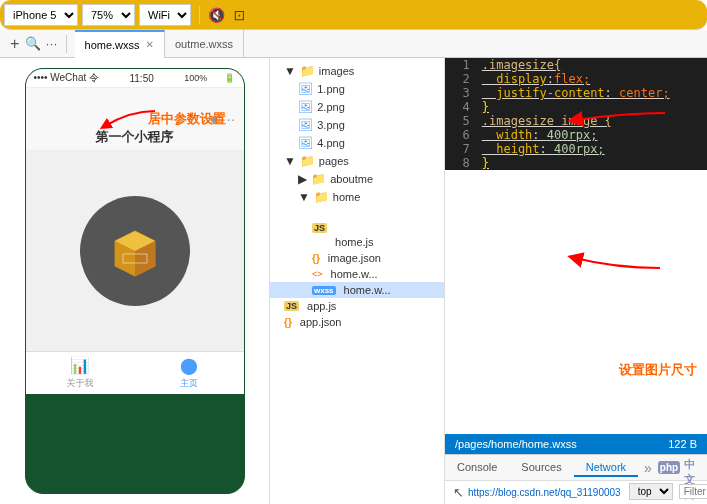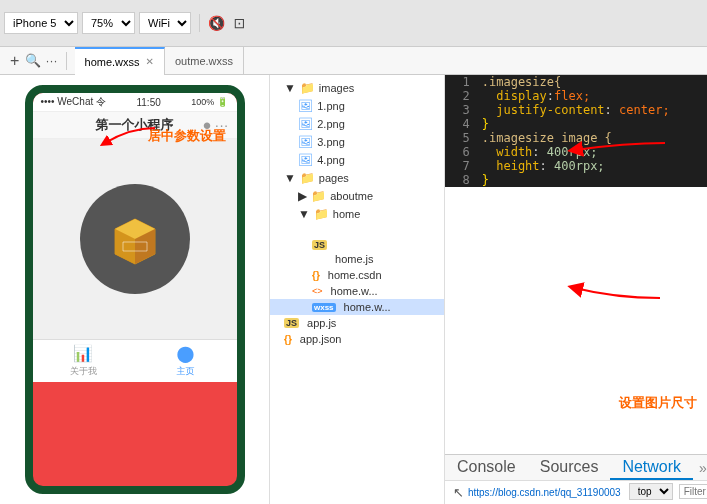--- a/index.html
+++ b/index.html
@@ -11,25 +11,26 @@
       height: 504px;
       overflow: hidden;
       display: flex;
       flex-direction: column;
     }
 
     
     .top-toolbar {
       display: flex;
       align-items: center;
-      background: #e5e5e5;
+      background: #eab308;
       border-bottom: 1px solid #ccc;
       padding: 2px 4px;
-      height: 47px;
+      height: 30px;
       flex-shrink: 0;
+      border-radius: 11px;
     }
     .toolbar-select {
       background: #fff;
       border: 1px solid #ccc;
       padding: 1px 4px;
       font-size: 11px;
       margin-right: 4px;
       height: 22px;
       cursor: pointer;
     }
@@ -127,55 +128,56 @@
       flex-shrink: 0;
       background: #fff;
       border-right: 1px solid #ddd;
       display: flex;
       flex-direction: column;
       overflow: hidden;
     }
     .phone-frame {
       margin: 10px auto;
       width: 220px;
-      border: 8px solid #14532d;
+      border: 1px solid #14532d;
       border-radius: 18px;
       overflow: hidden;
-      background: #ef4444;
+      background: #14532d;
       flex: 1;
     }
     .phone-status-bar {
       display: flex;
       justify-content: space-between;
       align-items: center;
       background: #fff;
       padding: 2px 8px;
       font-size: 10px;
       color: #333;
       border-bottom: 1px solid #eee;
     }
     .phone-status-icons {
       display: flex;
       align-items: center;
-      gap: 3px;
+      gap: 17px;
       font-size: 9px;
     }
     .phone-nav-bar {
       display: flex;
       align-items: center;
       justify-content: center;
       padding: 4px 8px;
       border-bottom: 1px solid #eee;
       background: #f8f8f8;
       position: relative;
     }
     .phone-nav-title {
       font-size: 13px;
       font-weight: bold;
       color: #333;
+      margin-top: 36px;
     }
     .phone-nav-dots {
       position: absolute;
       right: 8px;
       font-size: 14px;
       color: #999;
     }
     .phone-content {
       display: flex;
       flex-direction: column;
@@ -278,20 +280,21 @@
       padding: 0 8px 0 8px;
       user-select: none;
       text-align: right;
       min-width: 28px;
       vertical-align: top;
     }
     .line-content {
       display: table-cell;
       padding: 0 4px;
       white-space: pre;
+      text-decoration: underline;
     }
     .c-selector { color: #d7ba7d; }
     .c-property { color: #eab308; }
     .c-value { color: #f97316; }
     .c-colon { color: #d4d4d4; }
     .c-brace { color: #ffd700; }
     .c-number { color: #b5cea8; }
 
     
     .editor-status-bar {
@@ -316,21 +319,21 @@
     }
     .bottom-tabs {
       display: flex;
       align-items: center;
       border-bottom: 1px solid #ddd;
       background: #f7f7f7;
       height: 26px;
     }
     .bottom-tab {
       padding: 2px 12px;
-      font-size: 16px;
+      font-size: 11px;
       cursor: pointer;
       color: #555;
       border-bottom: 2px solid transparent;
     }
     .bottom-tab.active {
       color: #007acc;
       border-bottom: 2px solid #007acc;
     }
     .bottom-tab-more {
       font-size: 14px;
@@ -541,21 +544,21 @@
       <span class="tree-icon">▼</span>
       <span class="tree-icon folder-icon">📁</span>
       <span>home</span>
     </div>
     <div class="tree-item tree-indent-3">
       <span class="tree-icon" style="background:#f0d060;color:#333;padding:0 2px;border-radius:2px;font-size:9px;font-weight:bold;">JS</span>
       <span style="margin-left:4px;margin-top:28px;">home.js</span>
     </div>
     <div class="tree-item tree-indent-3">
       <span class="tree-icon" style="color:#ff8c00;font-size:10px;font-weight:bold;">{}</span>
-      <span style="margin-left:4px;">home.csdn</span>
+      <span style="margin-left:4px;">image.json</span>
     </div>
     <div class="tree-item tree-indent-3">
       <span class="tree-icon" style="color:#ff6600;font-size:9px;">&lt;&gt;</span>
       <span style="margin-left:4px;">home.w...</span>
     </div>
     <div class="tree-item tree-indent-3 selected">
       <span class="tree-icon" style="background:#4a9eff;color:#fff;padding:0 2px;border-radius:2px;font-size:8px;font-weight:bold;">wxss</span>
       <span style="margin-left:4px;">home.w...</span>
     </div>
 
@@ -602,21 +605,21 @@
             <span class="line-num">7</span>
             <span class="line-content"><span class="c-property">  height</span><span class="c-colon">: </span><span class="c-number">400rpx;</span></span>
           </div>
           <div class="code-line">
             <span class="line-num">8</span>
             <span class="line-content"><span class="c-brace">}</span></span>
           </div>
         </div>
       </div>
 
-      <div style="position:absolute; top:13px; left:0; width:100%; height:100%; pointer-events:none;">
+      <div style="position:absolute; top:0; left:0; width:100%; height:100%; pointer-events:none;">
 
         <svg style="position:absolute; top:20px; left:0; width:100%; height:180px;">
           <defs>
             <marker id="ah2" markerWidth="8" markerHeight="8" refX="4" refY="4" orient="auto">
               <path d="M0,0 L0,8 L8,4 z" fill="red"></path>
             </marker>
           </defs>
 
           <path d="M220,35 Q180,35 130,42" stroke="red" stroke-width="2" fill="none" marker-end="url(#ah2)"></path>
         </svg>
@@ -628,20 +631,24 @@
             <marker id="ah3" markerWidth="8" markerHeight="8" refX="4" refY="4" orient="auto">
               <path d="M0,0 L0,8 L8,4 z" fill="red"></path>
             </marker>
           </defs>
 
           <path d="M215,130 Q170,130 130,120" stroke="red" stroke-width="2" fill="none" marker-end="url(#ah3)"></path>
         </svg>
       </div>
     </div>
 
+    <div class="editor-status-bar">
+      <span>/pages/home/home.wxss</span>
+      <span style="margin-left:auto;">122 B</span>
+    </div>
 
     <div class="bottom-panel">
       <div class="bottom-tabs">
         <div class="bottom-tab">Console</div>
         <div class="bottom-tab">Sources</div>
         <div class="bottom-tab active">Network</div>
         <div class="bottom-tab-more">»</div>
 
         <div style="margin-left:auto; display:flex; align-items:center; gap:4px; padding-right:8px;">
           <span class="php-badge">php</span>

